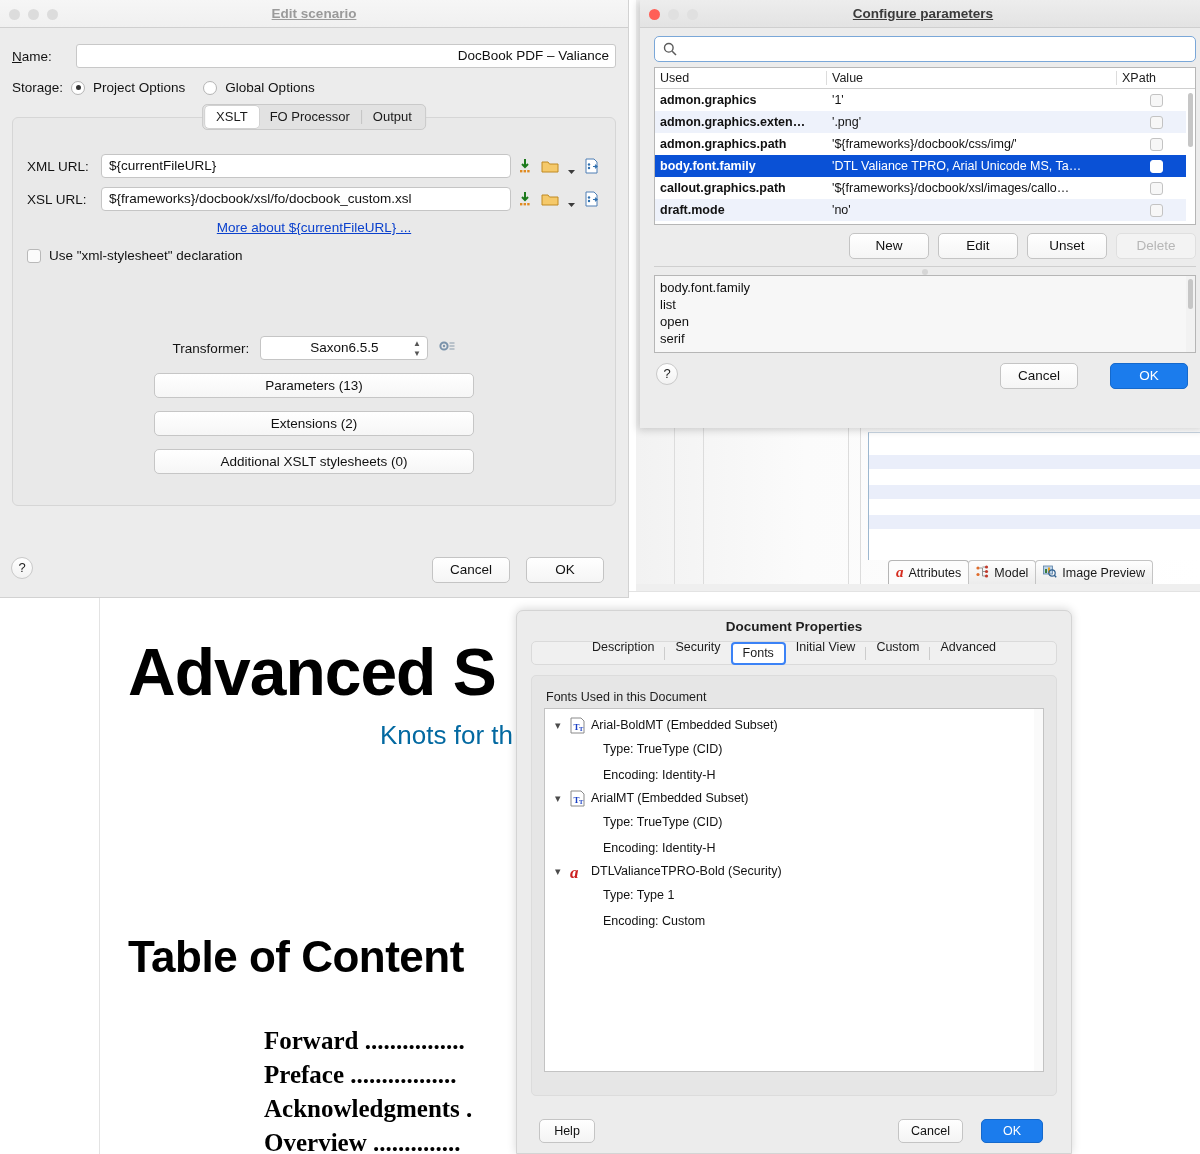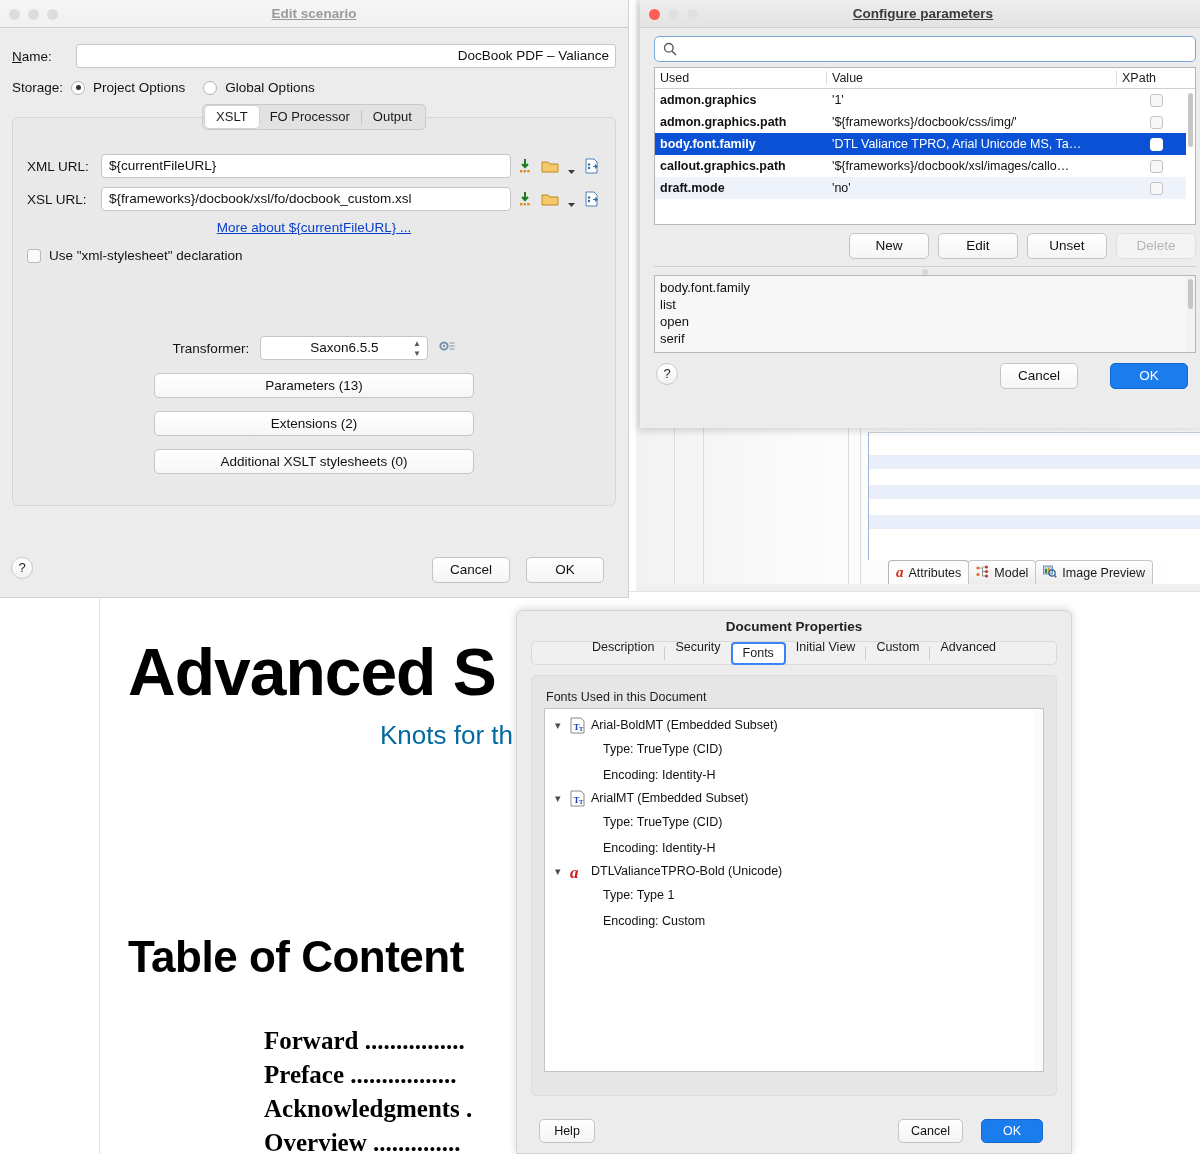--- a/index.html
+++ b/index.html
@@ -538,20 +538,27 @@
           <div class="c-xp">XPath</div>
         </div>
 
         <div class="trow">
           <div class="c-name">admon.graphics</div>
           <div class="c-val">'1'</div>
           <div class="c-xp">
               <div class="xbox"></div>
             </div>
         </div>
+        <div class="trow alt">
+          <div class="c-name">admon.graphics.exten…</div>
+          <div class="c-val">'.png'</div>
+          <div class="c-xp">
+              <div class="xbox"></div>
+            </div>
+        </div>
         <div class="trow">
           <div class="c-name">admon.graphics.path</div>
           <div class="c-val">'${frameworks}/docbook/css/img/'</div>
           <div class="c-xp">
               <div class="xbox"></div>
             </div>
         </div>
         <div class="trow sel">
           <div class="c-name">body.font.family</div>
           <div class="c-val">'DTL Valiance TPRO, Arial Unicode MS, Ta…</div>
@@ -653,21 +660,21 @@
         <div class="fdetail">Type: TrueType (CID)</div>
         <div class="fdetail">Encoding: Identity-H</div>
 
         <div class="ftree-row">
           <span class="chev">▾</span>
           <span class="ficon">
             <svg width="20" height="17" viewBox="0 0 20 17">
                 <text x="1" y="15" font-size="17" font-weight="bold" font-style="italic" fill="#cc1f1f" font-family="Liberation Serif, serif">a</text>
               </svg>
           </span>
-          <span class="flabel">DTLValianceTPRO-Bold (Unicode)</span>
+          <span class="flabel">DTLValianceTPRO-Bold (Security)</span>
         </div>
         <div class="fdetail">Type: Type 1</div>
         <div class="fdetail">Encoding: Custom</div>
 
         <div class="fl-scroll"></div>
       </div>
     </div>
 
     <div class="dp-footer">
       <div class="dp-help">Help</div>

